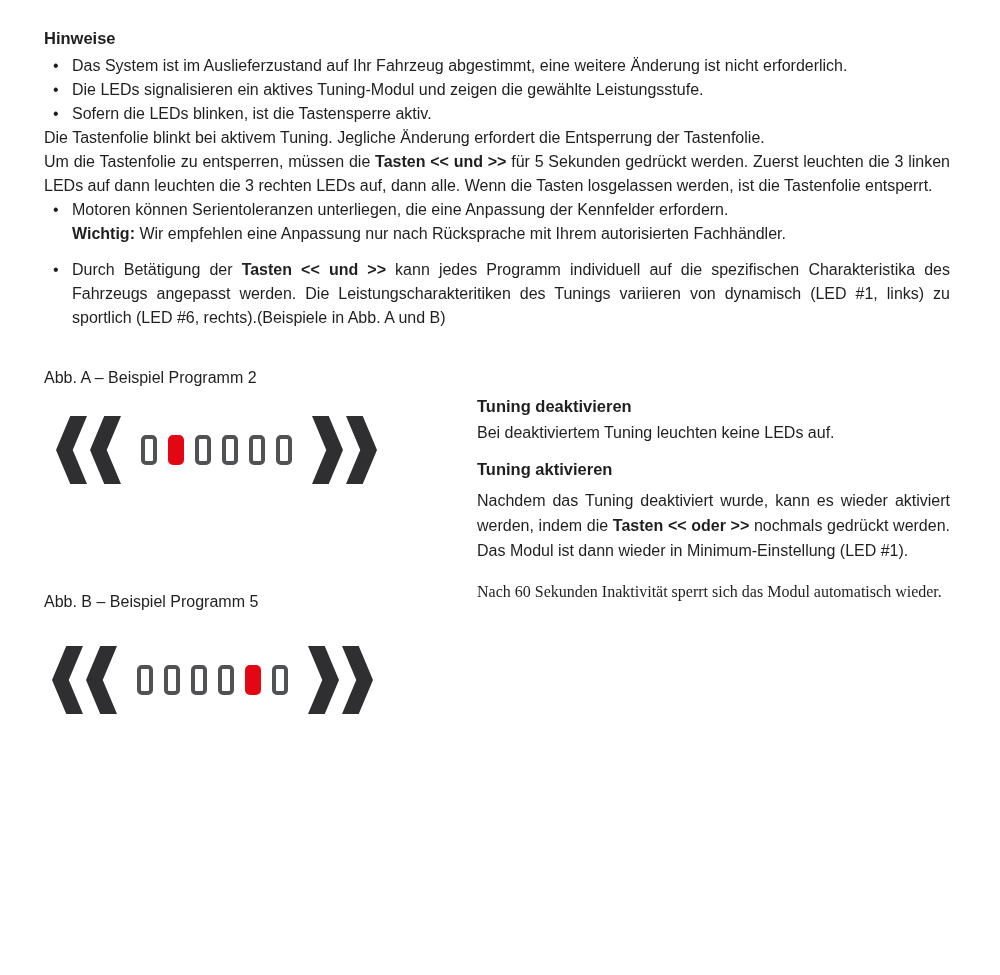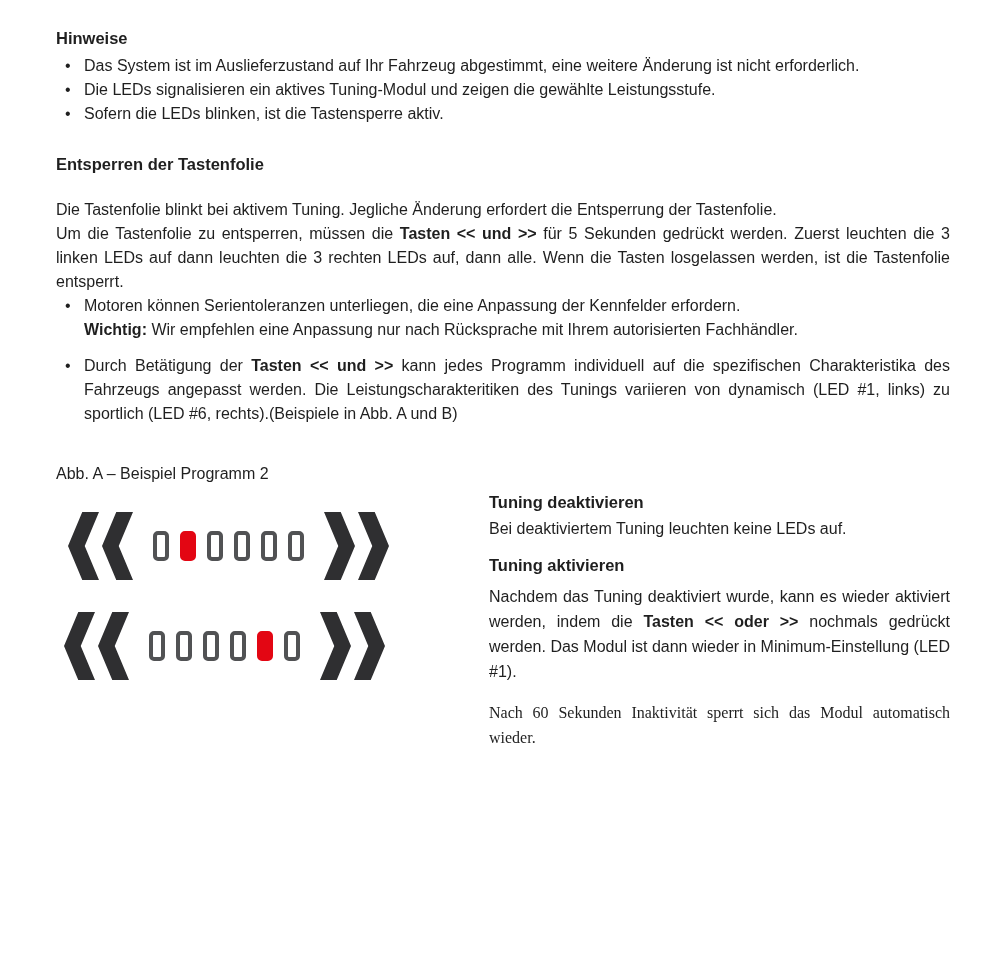--- a/index.html
+++ b/index.html
@@ -6,21 +6,21 @@
     margin: 0; padding: 0;
     width: 1000px; height: 975px;
     background: #ffffff;
     overflow: hidden;
     font-family: "Liberation Sans", sans-serif;
     color: var(--text, #1f1f1f);
   }
   .page {
     box-sizing: border-box;
     width: 1000px; height: 776px;
-    padding: 28px 50px 0 56px;
+    padding: 28px 50px 0 44px;
   }
   .h {
     font-weight: 700;
     font-size: 16.5px;
     line-height: 20px;
   }
   .body-text { font-size: 16px; line-height: 24px; }
   .just { text-align: justify; text-justify: inter-word; }
 
   
@@ -93,21 +93,20 @@
     <div class="bullet-row">
       <span class="bullet-marker">•</span>
       <span class="bullet-text">Die LEDs signalisieren ein aktives Tuning-Modul und zeigen die gewählte Leistungsstufe.</span>
     </div>
     <div class="bullet-row">
       <span class="bullet-marker">•</span>
       <span class="bullet-text">Sofern die LEDs blinken, ist die Tastensperre aktiv.</span>
     </div>
   </div>
 
-  <div class="h sec-entsperren-title">Entsperren der Tastenfolie</div>
   <div class="body-text">Die Tastenfolie blinkt bei aktivem Tuning. Jegliche Änderung erfordert die Entsperrung der Tastenfolie.</div>
   <div class="body-text just"><span>Um die Tastenfolie zu entsperren, müssen die </span><span class="b">Tasten &lt;&lt; und &gt;&gt;</span><span> für 5 Sekunden gedrückt werden. Zuerst leuchten die 3 linken LEDs auf dann leuchten die 3 rechten LEDs auf, dann alle. Wenn die Tasten losgelassen werden, ist die Tastenfolie entsperrt.</span></div>
 
 
   <div>
     <div class="bullet-row">
       <span class="bullet-marker">•</span>
       <span class="bullet-text">
         <span style="display:block">Motoren können Serientoleranzen unterliegen, die eine Anpassung der Kennfelder erfordern.</span>
         <span style="display:block"><span class="b">Wichtig:</span><span> Wir empfehlen eine Anpassung nur nach Rücksprache mit Ihrem autorisierten Fachhändler.</span></span>
@@ -137,20 +136,21 @@
             <div class="led"></div>
             <div class="led"></div>
             <div class="led"></div>
           </div>
         <div class="chev-group">
           <div class="chev chev-right"></div>
           <div class="chev chev-right"></div>
         </div>
       </div>
 
+      <div class="fig-label fig-label-b">Abb. B – Beispiel Programm 5</div>
 
       <div class="fig-graphic fig-graphic-b">
         <div class="chev-group">
           <div class="chev chev-left"></div>
           <div class="chev chev-left"></div>
         </div>
         <div class="led-row">
             <div class="led"></div>
             <div class="led"></div>
             <div class="led"></div>

